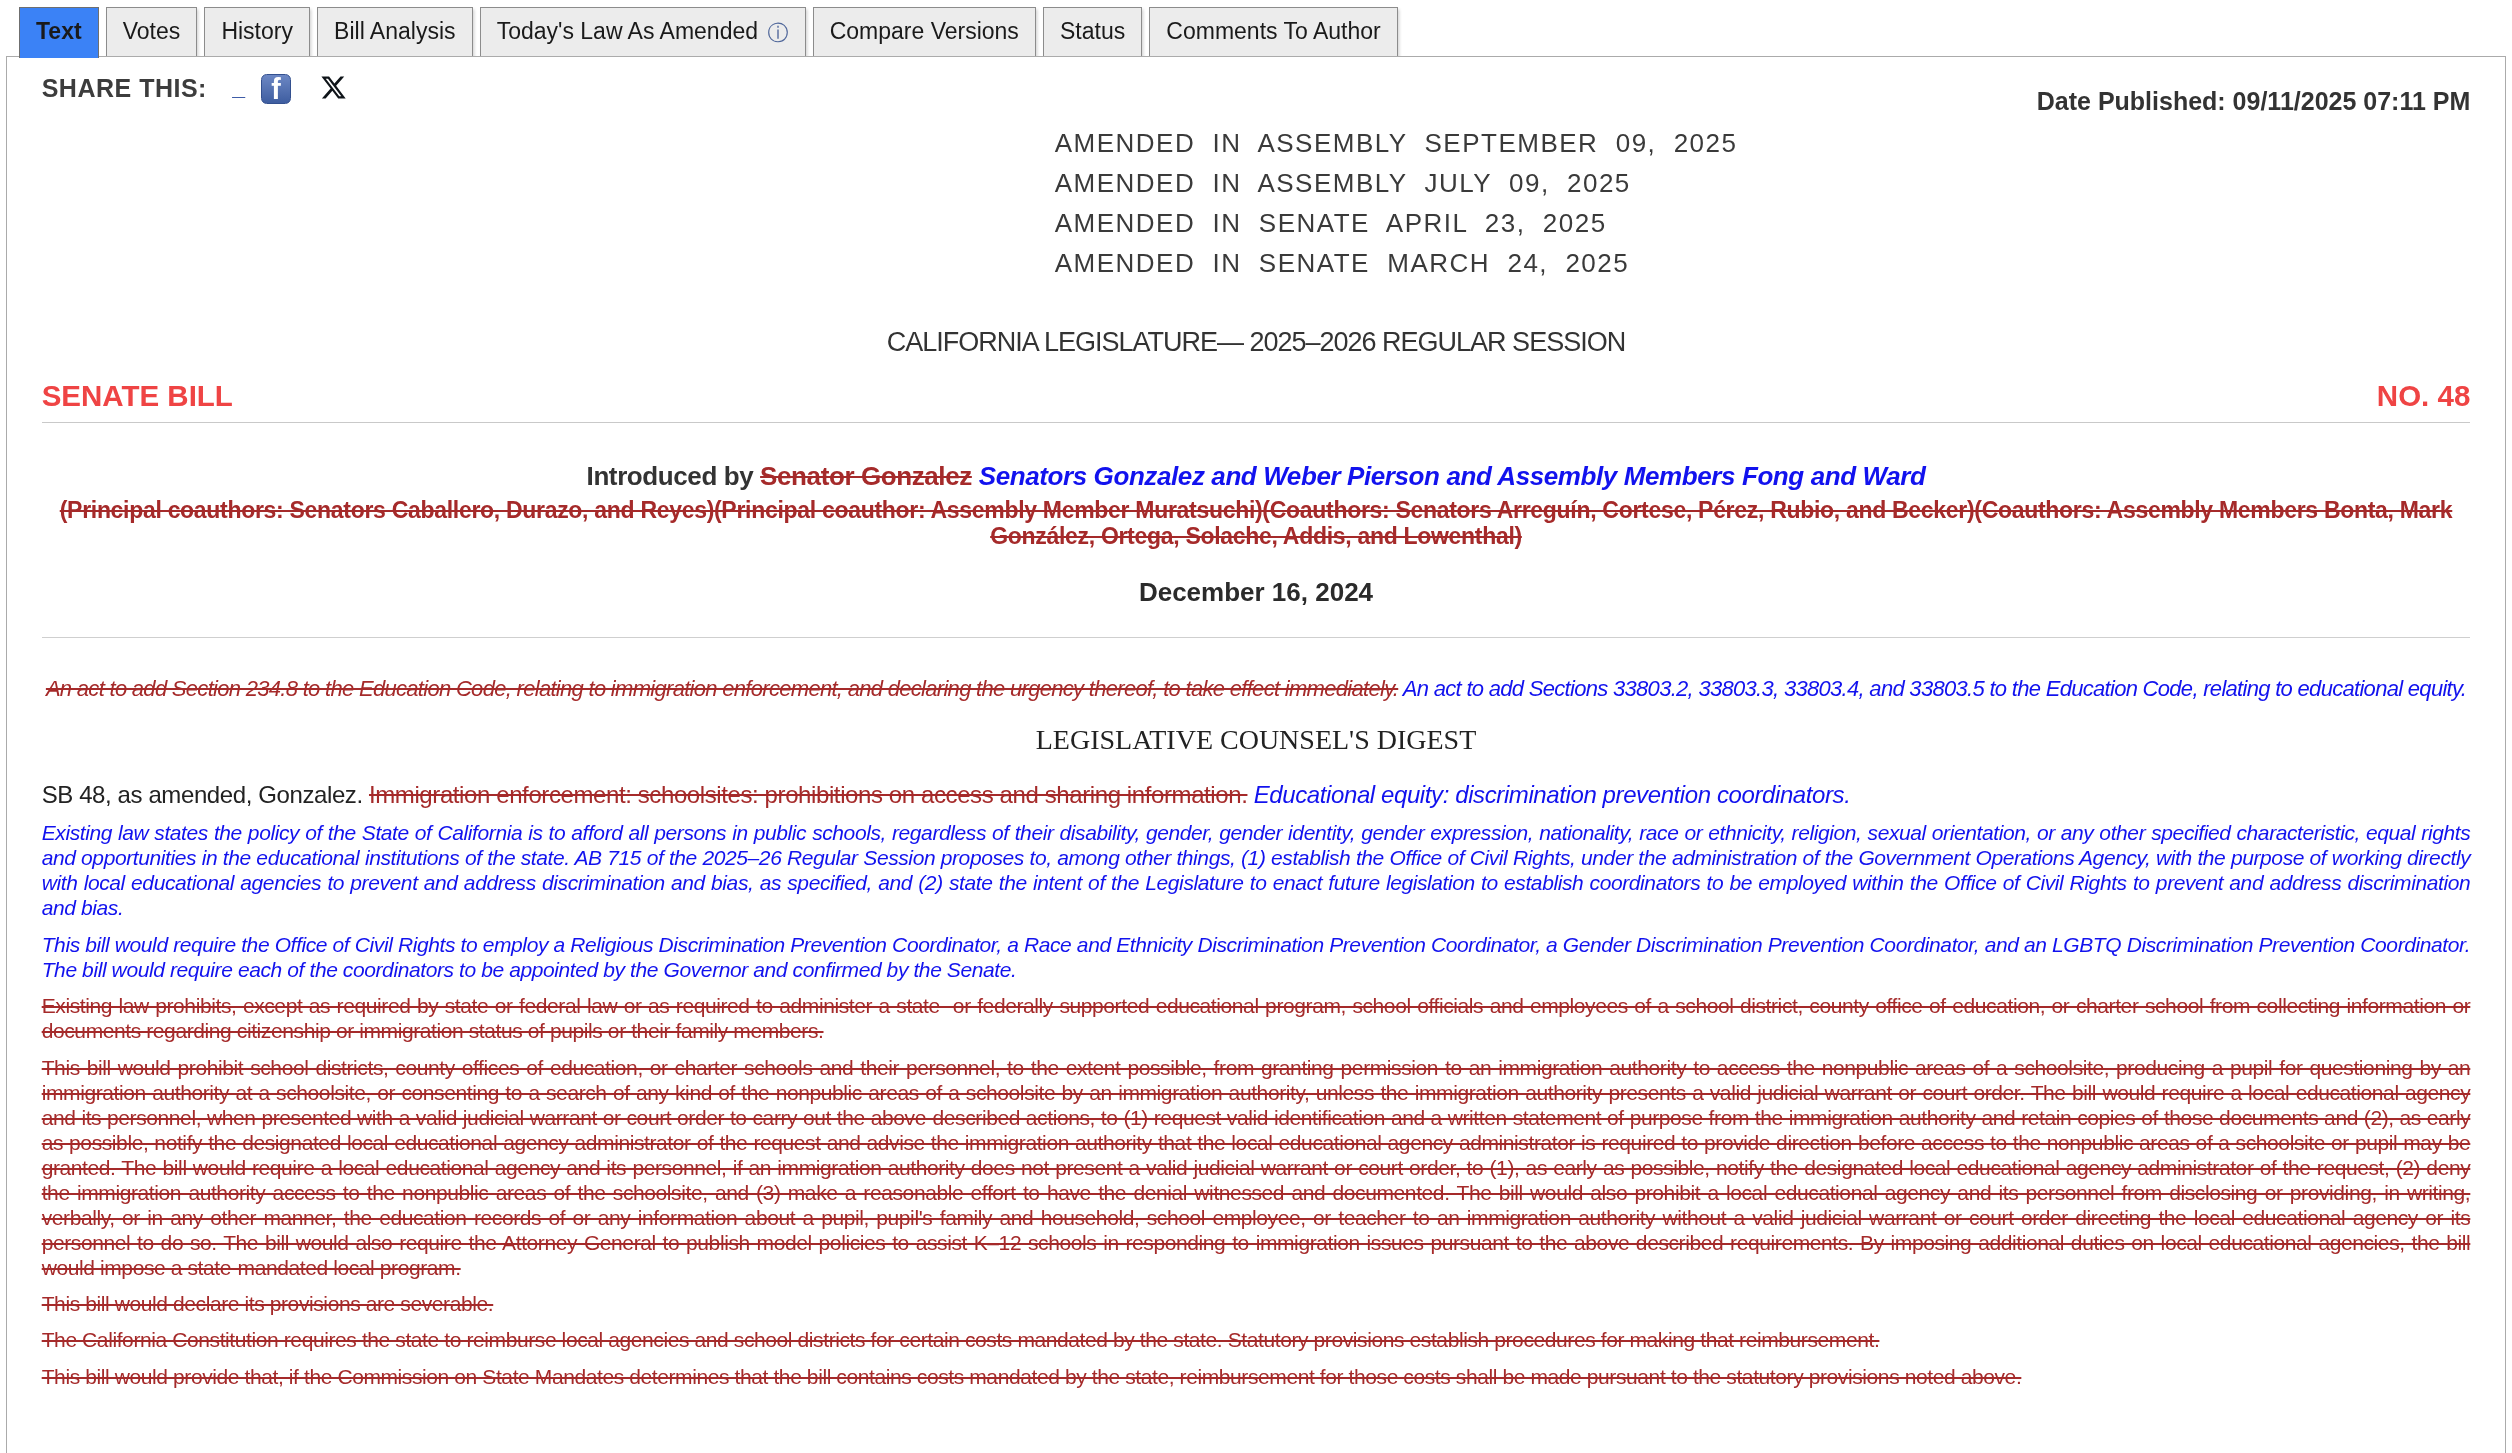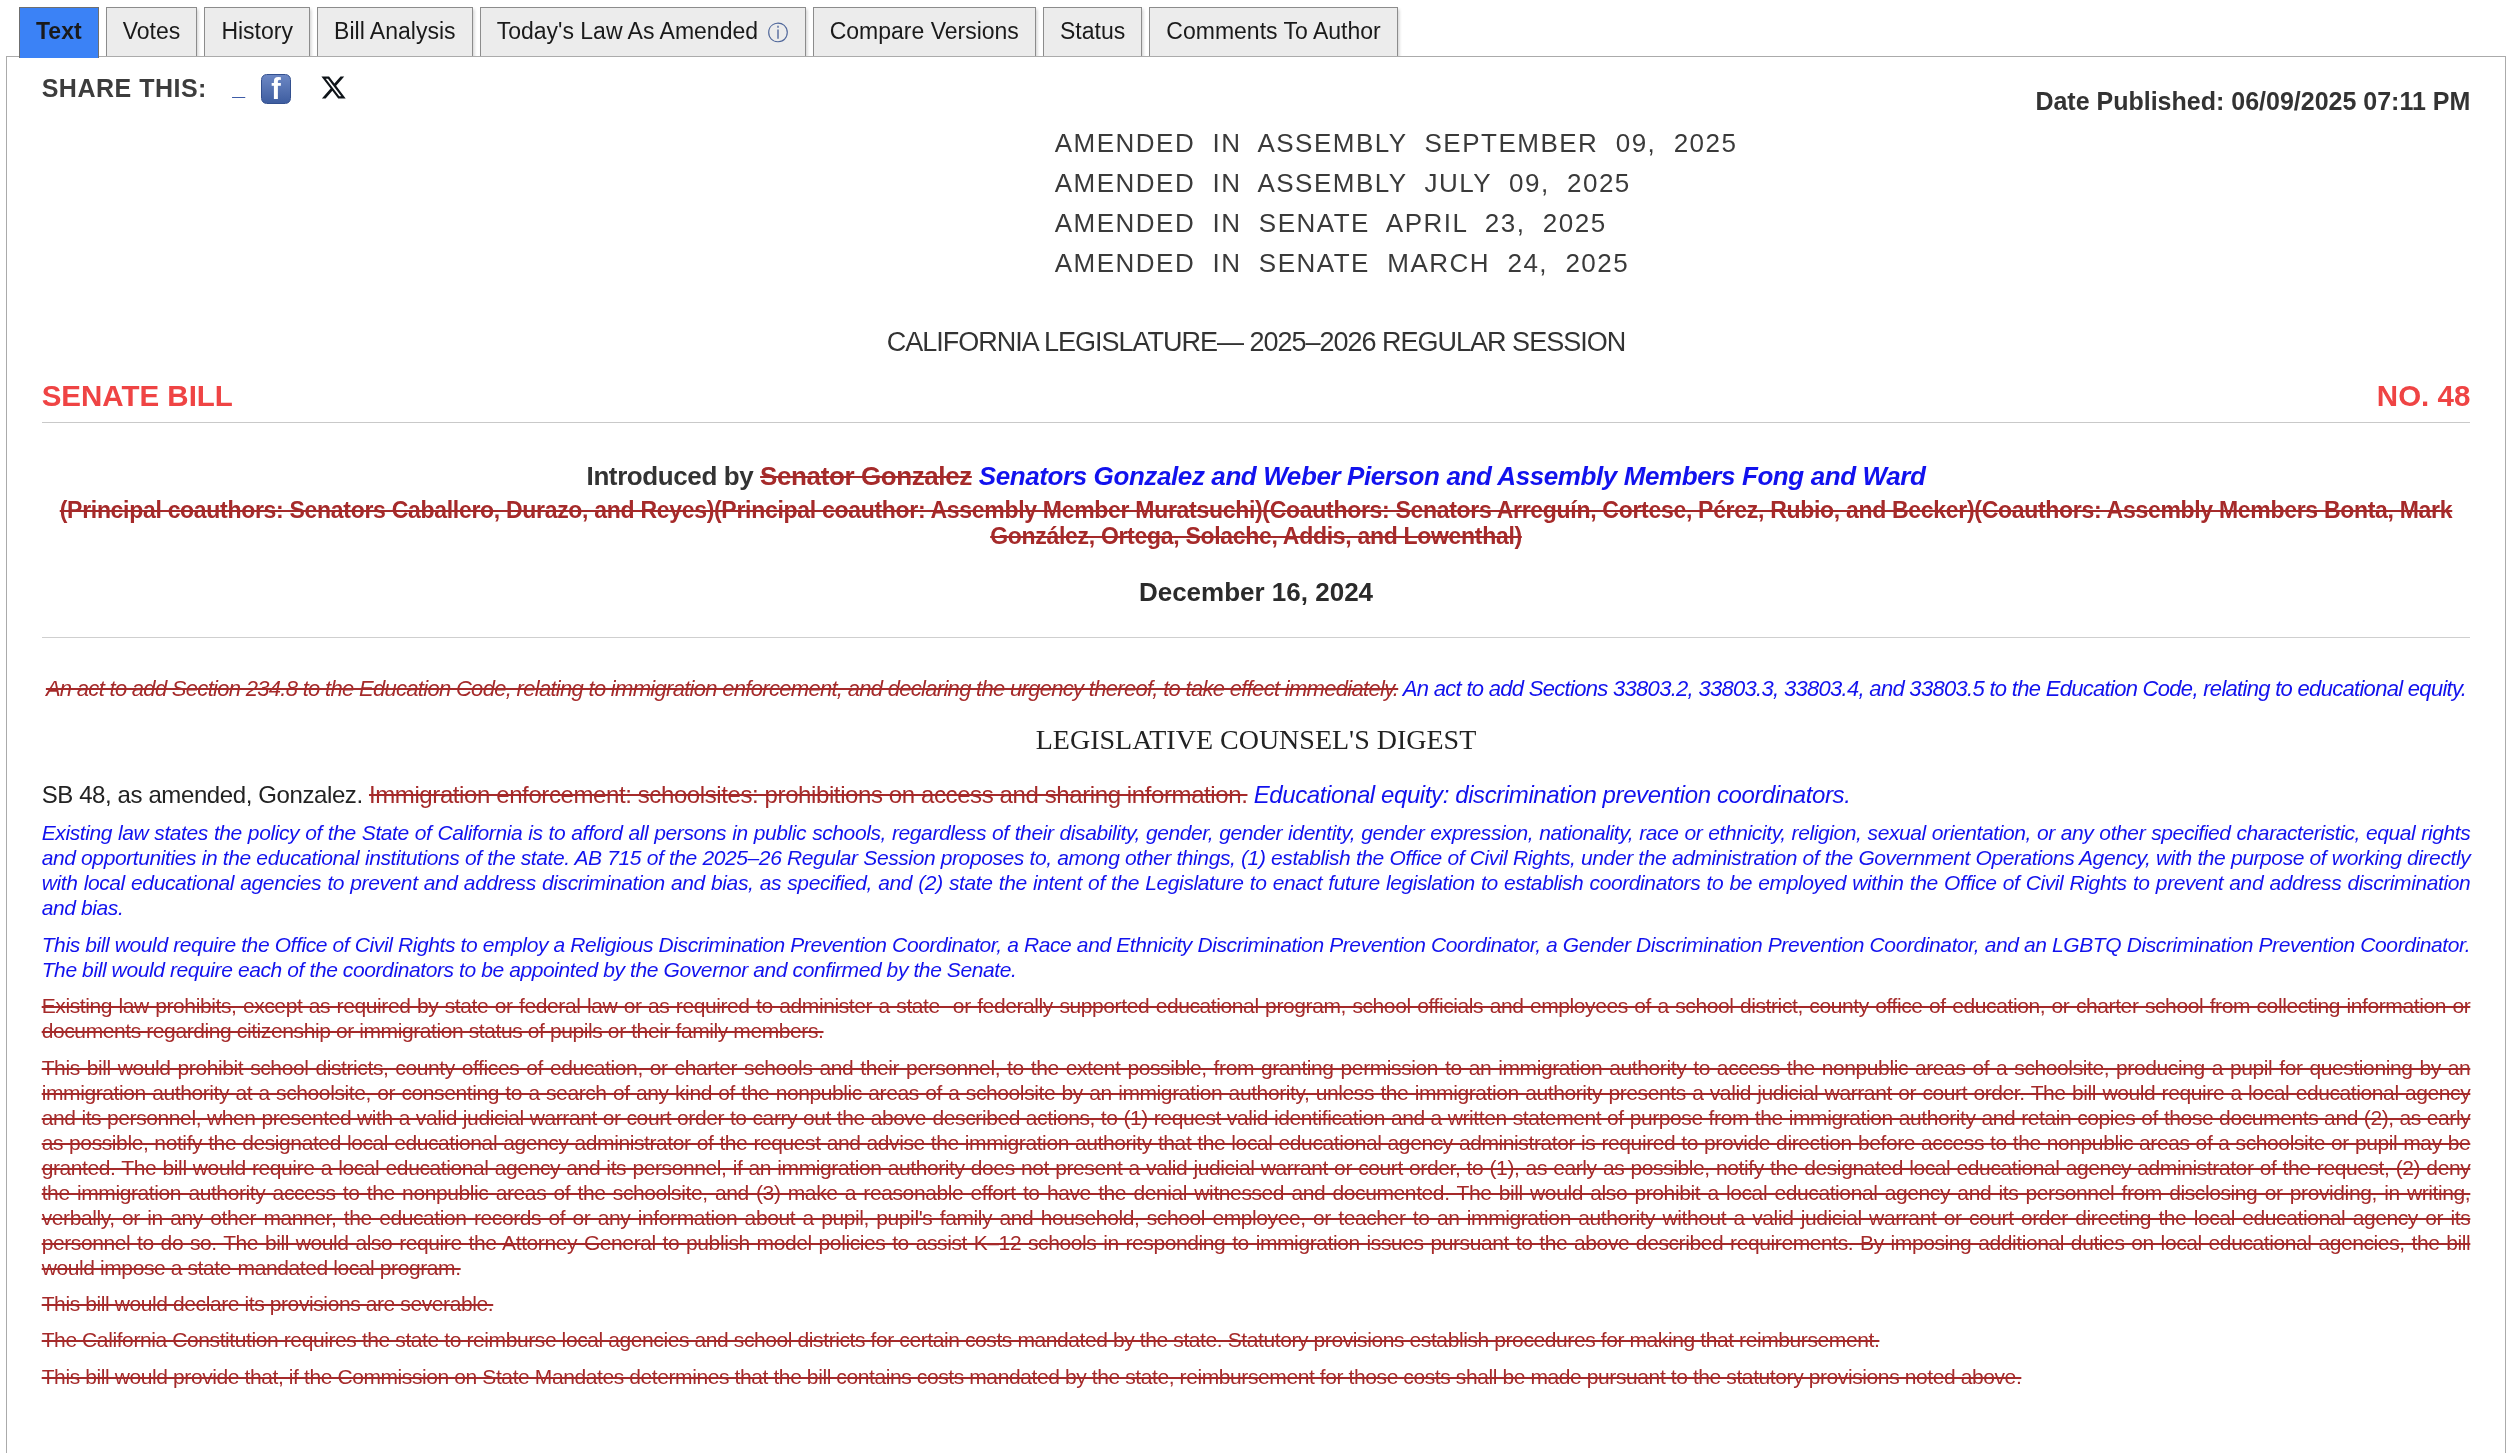--- a/index.html
+++ b/index.html
@@ -225,21 +225,21 @@
 
   <div class="toprow">
     <div class="share">
       <span class="share-label">SHARE THIS:</span>
       <span class="share-underscore">_</span>
       <span class="fb-icon">f</span>
       <span class="x-icon"><svg viewBox="0 0 24 24" aria-hidden="true">
             <path fill="#0f1419" d="M18.244 2.25h3.308l-7.227 8.26 8.502 11.24H16.17l-5.214-6.817L4.99 21.75H1.68l7.73-8.835L1.254 2.25H8.08l4.713 6.231zm-1.161 17.52h1.833L7.084 4.126H5.117z"></path>
           </svg></span>
     </div>
-    <div class="datepub">Date Published: 06/09/2025 07:11 PM</div>
+    <div class="datepub">Date Published: 09/11/2025 07:11 PM</div>
   </div>
 
   <div class="amendments">
     <div class="amend-line">AMENDED IN ASSEMBLY SEPTEMBER 09, 2025</div>
     <div class="amend-line">AMENDED IN ASSEMBLY JULY 09, 2025</div>
     <div class="amend-line">AMENDED IN SENATE APRIL 23, 2025</div>
     <div class="amend-line">AMENDED IN SENATE MARCH 24, 2025</div>
   </div>
 
   <div class="session">CALIFORNIA LEGISLATURE— 2025–2026 REGULAR SESSION</div>

